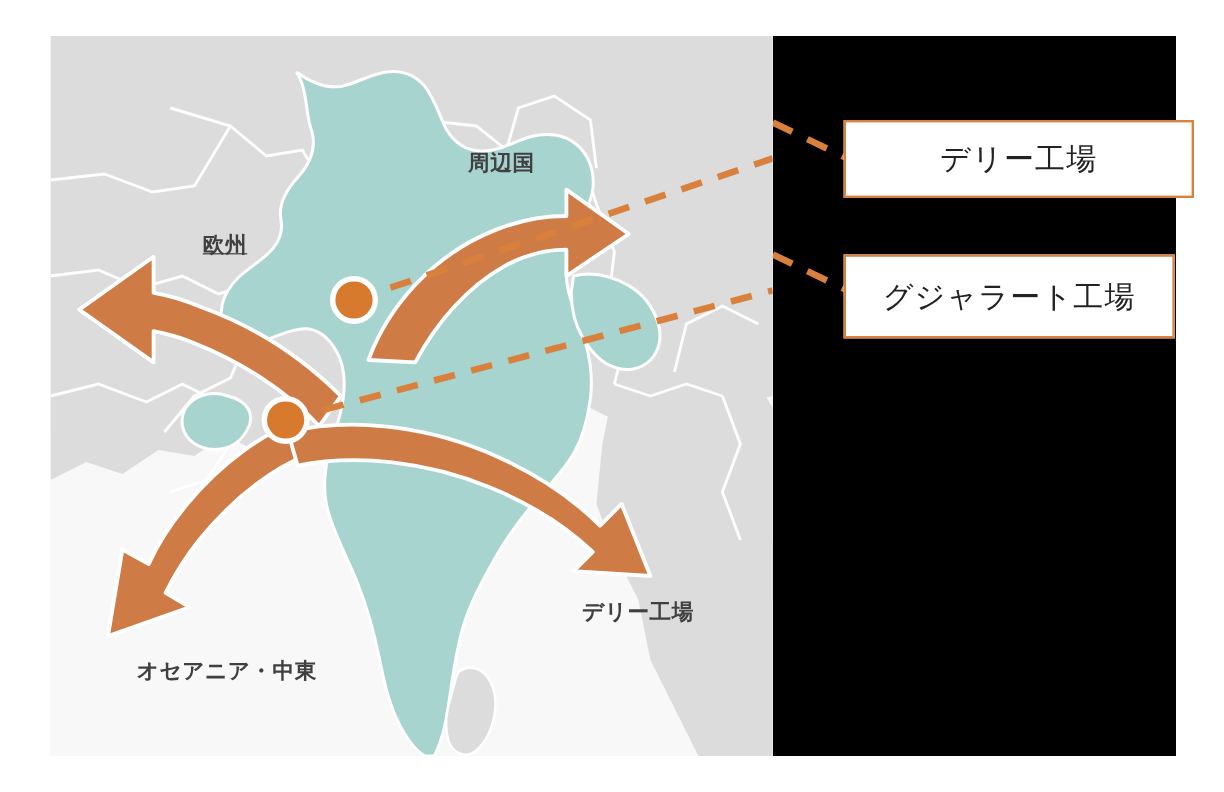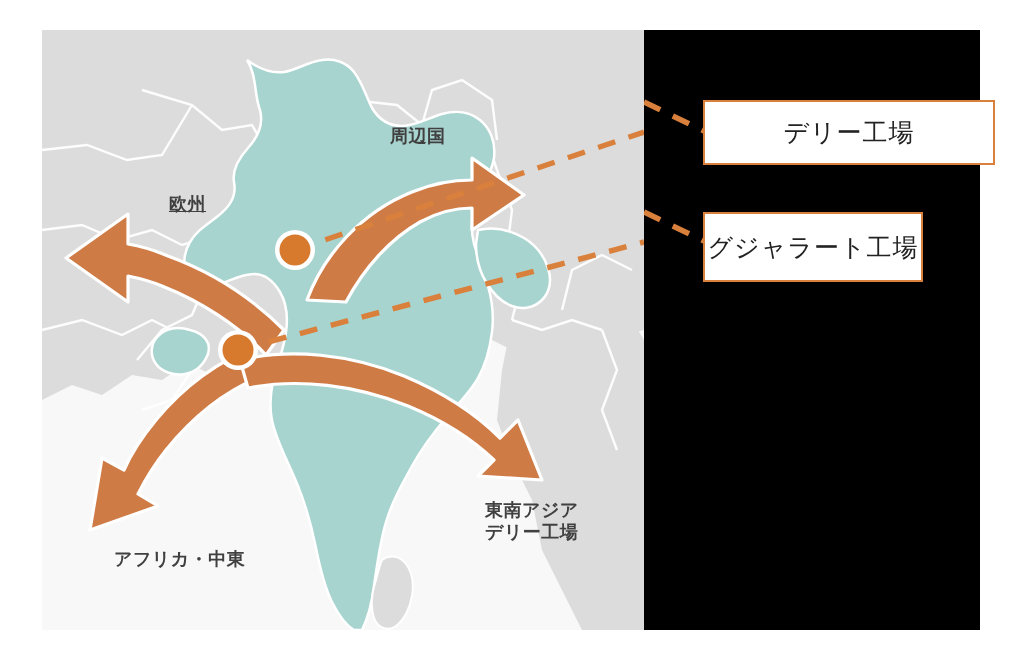--- a/index.html
+++ b/index.html
@@ -64,21 +64,21 @@
     align-items: center;
     justify-content: center;
   }
   .callout-text {
     color: #222222;
     font-size: 25px;
     letter-spacing: 1px;
     white-space: nowrap;
   }
   #callout-delhi    { left: 703px; top: 100px; width: 292px; height: 65px; }
-  #callout-gujarat  { left: 703px; top: 212px; width: 220px; height: 70px; }
+  #callout-gujarat  { left: 703px; top: 212px; width: 276px; height: 70px; }
 </style>
 </head>
 <body>
 
 <div id="canvas">
 
   <div id="black-panel"></div>
 
   <div id="map-region">
     <svg id="map-svg" width="602" height="600" viewBox="0 0 602 600">
@@ -262,24 +262,23 @@
           <circle cx="196" cy="320" r="20" fill="#ffffff"></circle>
           <circle cx="196" cy="320" r="15.5" fill="#d87a2e"></circle>
         </g>
       </g>
     </svg>
 
     <div class="map-label" id="label-europe">欧州</div>
 
     <div class="map-label" id="label-nearby">周辺国</div>
 
-    <div class="map-label" id="label-africa">アフリカ・中東</div>
+    <div class="map-label" id="label-africa">オセアニア・中東</div>
 
     <div class="map-label" id="label-sea">
-      <div>東南アジア</div>
       <div>デリー工場</div>
     </div>
   </div>
 
   <svg style="position:absolute;left:644px;top:30px;" width="62" height="260">
     <line x1="0" y1="72" x2="62" y2="102" stroke="#d9813c" stroke-width="5.5" stroke-dasharray="18 14"></line>
     <line x1="0" y1="182" x2="62" y2="212" stroke="#d9813c" stroke-width="5.5" stroke-dasharray="18 14"></line>
   </svg>
 
   <div class="callout" id="callout-delhi">

